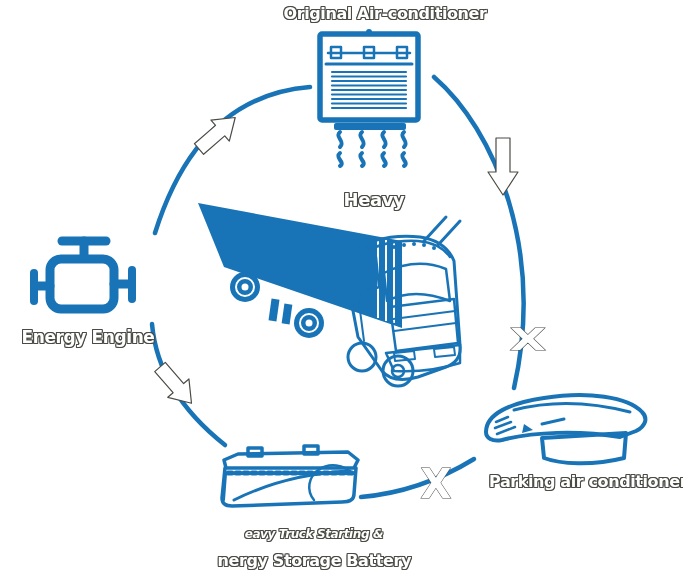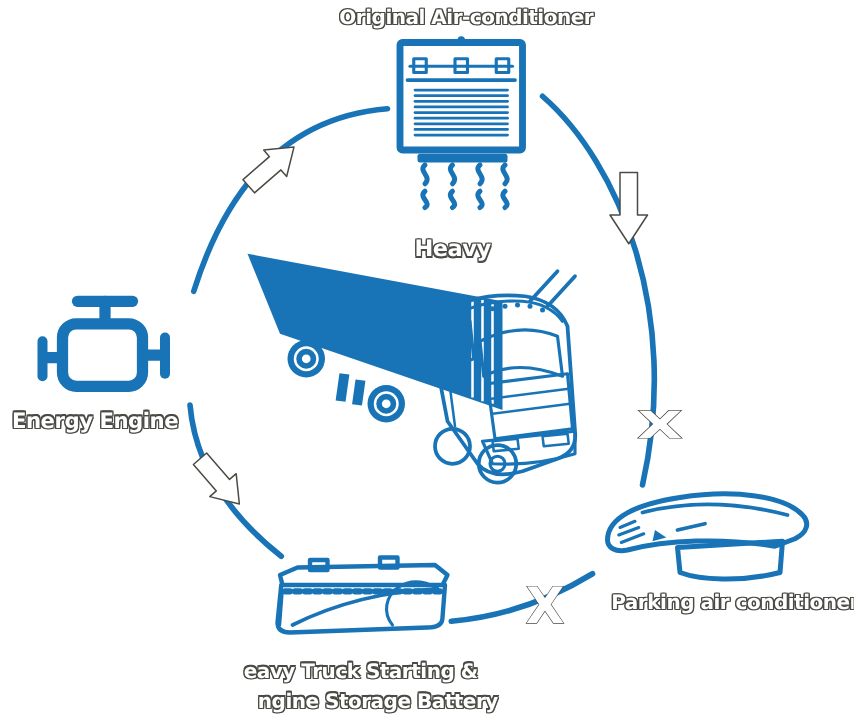--- a/index.html
+++ b/index.html
@@ -7,21 +7,21 @@
     position:relative;width:683px;height:582px;background:#ffffff;
     overflow:hidden;font-family:"DejaVu Sans","Liberation Sans",sans-serif;
   }
   svg{position:absolute;overflow:visible;}
   .label{
     position:absolute;color:#fff;font-weight:bold;letter-spacing:-0.4px;
     white-space:nowrap;
     text-shadow:1px 0 0 #4b4b45,-1px 0 0 #4b4b45,0 1px 0 #4b4b45,0 -1px 0 #4b4b45,
                 1px 1px 0 #4b4b45,-1px -1px 0 #4b4b45,1px -1px 0 #4b4b45,-1px 1px 0 #4b4b45;
   }
-  .label.center{transform:translateX(-50%);}
+  .label.center{transform:translateX(-50%);margin-left:12px;}
   
   .clip-first::first-letter{text-shadow:none;}
   .blue-stroke{stroke:#1874B6;fill:none;stroke-linecap:round;stroke-linejoin:round;}
   .blue-fill{fill:#1874B6;stroke:none;}
   .white-marker{fill:#ffffff;stroke:#4b4b45;stroke-width:1.2;stroke-linejoin:round;}
   .x-text{
     fill:#ffffff;stroke:#4b4b45;stroke-width:1;paint-order:stroke;
     font-family:"DejaVu Sans","Liberation Sans",sans-serif;font-weight:bold;
   }
 </style>
@@ -170,16 +170,16 @@
   </svg>
 
   <div class="label center" style="left:373px;top:4px;font-size:16px;">Original Air-conditioner</div>
 
   <div class="label center" style="left:362px;top:189px;font-size:18px;">Heavy</div>
 
   <div class="label center" style="left:76px;top:327px;font-size:17px;">Energy Engine</div>
 
   <div class="label" style="left:489px;top:472px;font-size:16px;">Parking air conditioner</div>
 
-  <div class="label center clip-first" style="left:282px;top:527px;font-size:16px;">Heavy Truck Starting &amp;</div>
-  <div class="label center clip-first" style="left:297px;top:551px;font-size:16px;">Engine Storage Battery</div>
+  <div class="label center clip-first" style="left:297px;top:527px;font-size:12px;font-style:italic;">Heavy Truck Starting &amp;</div>
+  <div class="label center clip-first" style="left:297px;top:551px;font-size:16px;">Energy Storage Battery</div>
 
 </div>
 
 </body></html>

